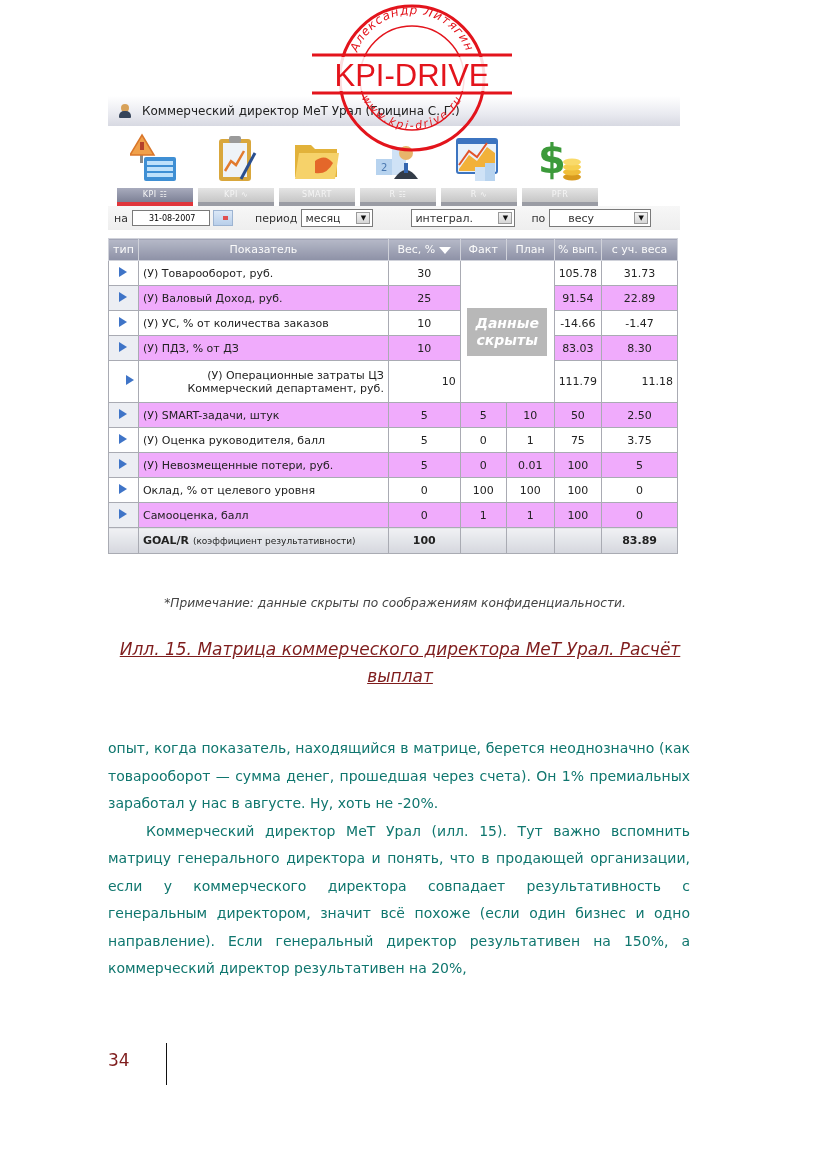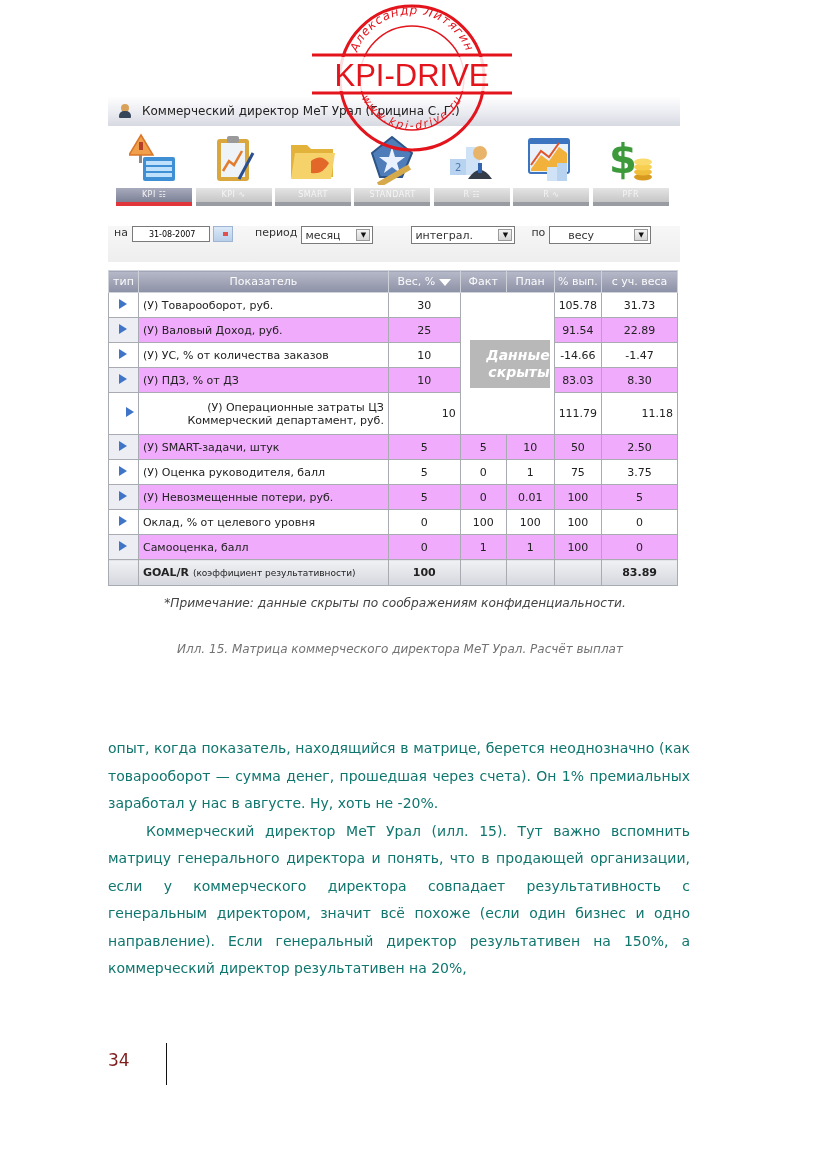--- a/index.html
+++ b/index.html
@@ -24,23 +24,23 @@
     .tool-label {
       width: 76px; height: 14px; font-size: 8px; line-height: 14px; text-align: center;
       color: #f5f5f5; letter-spacing: 0.5px;
       background: linear-gradient(180deg, #e4e4e4 0%, #c6c6c6 100%);
       border-bottom: 4px solid #9a9ca4;
       box-sizing: content-box;
     }
     .tool.active .tool-label { background: linear-gradient(180deg, #a8abbd 0%, #7d8196 100%); border-bottom-color: #e0353b; }
 
     .filters {
-      height: 36px; display: flex; padding-left: 6px;
+      height: 24px; display: flex; align-items: center; padding-left: 6px;
       background: linear-gradient(180deg, #f7f7f7, #eeeeee);
-      font-size: 11px; color: #333; margin-top: 20px;
+      font-size: 11px; color: #333;
     }
     .filters .lbl { margin-right: 4px; }
     .date-input { width: 78px; height: 16px; border: 1px solid #7a7a7a; font-size: 8px; line-height: 14px; padding-left: 16px; background: #fff; font-family: "DejaVu Sans", sans-serif; }
     .cal-btn { width: 20px; height: 16px; margin-left: 3px; margin-right: 22px; border: 1px solid #9db4d2; background: linear-gradient(#dbe8f7, #b9cfea); position: relative; }
     .cal-btn::after { content: ""; position: absolute; right: 4px; top: 5px; width: 5px; height: 4px; background: #e05050; }
     .select { height: 18px; border: 1px solid #7a7a7a; background: #fff; display: flex; align-items: center; font-size: 11px; padding-left: 3px; position: relative; }
     .select .caret { position: absolute; right: 2px; top: 2px; width: 14px; height: 12px; background: linear-gradient(#f4f4f4, #d6d6d6); border: 1px solid #9a9a9a; display: flex; align-items: center; justify-content: center; font-size: 7px; color: #111; }
 
     
     table.kpi { border-collapse: collapse; width: 570px; margin-top: 8px; font-size: 11px; color: #222; }
@@ -49,36 +49,36 @@
       background: linear-gradient(180deg, #b6b9c8 0%, #8d91a6 100%);
       border: 1px solid #d0d2da; padding: 0 3px; white-space: nowrap;
     }
     table.kpi td { height: 25px; border: 1px solid #a9abb3; padding: 0 4px; }
     table.kpi tr.alt td { background: #f0abfc; }
     table.kpi tr.tall td { height: 42px; text-align: right; }
     table.kpi td.num { text-align: center; }
     table.kpi td.typ { width: 30px; text-align: center; background: #ffffff; }
     table.kpi tr.alt td.typ { background: #eceef3; }
     .play { display: inline-block; width: 0; height: 0; border-top: 5px solid transparent; border-bottom: 5px solid transparent; border-left: 8px solid #3f74c7; }
-    td.hidden-cell { background: #ffffff !important; vertical-align: middle; text-align: right; }
+    td.hidden-cell { background: #ffffff !important; vertical-align: middle; text-align: center; }
     .hidden-badge {
       display: inline-block; width: 80px; padding: 7px 0; background: #b8b8b8;
       color: #ffffff; font-style: italic; font-weight: bold; font-size: 14px; line-height: 17px;
     }
     table.kpi tr.total td { height: 26px; background: linear-gradient(180deg, #f0f1f4, #d5d7de) !important; font-weight: bold; }
     .goal-sub { font-weight: normal; font-size: 9px; }
     .sort-arrow { display: inline-block; width: 0; height: 0; border-left: 6px solid transparent; border-right: 6px solid transparent; border-top: 7px solid #fff; margin-left: 4px; vertical-align: middle; }
 
     .note {
       position: absolute; left: 100px; top: 596px; width: 590px; text-align: center;
       font-family: "DejaVu Sans", sans-serif; font-style: italic; font-size: 12.2px; color: #444;
     }
     .caption {
       position: absolute; left: 100px; top: 636px; width: 600px; text-align: center;
-      font-family: "DejaVu Sans", sans-serif; font-style: italic; font-size: 12px; line-height: 27px; color: #737373;
+      font-family: "DejaVu Sans", sans-serif; font-style: italic; font-size: 17px; line-height: 27px; color: #7f1d1d; text-decoration: underline;
     }
 
     
     .body-text {
       position: absolute; left: 108px; top: 735px; width: 582px;
       font-family: "DejaVu Sans", sans-serif; font-size: 14px; line-height: 27.5px; color: #0f766e;
       text-align: justify;
     }
     .body-text p.indent { text-indent: 38px; }
 
@@ -130,30 +130,20 @@
     </div>
     <div class="tool">
       <div class="tool-icon">
         <svg width="52" height="52" viewBox="0 0 52 52">
           <path d="M4 12 h16 l4 4 h22 v28 h-42z" fill="#e2b23a"></path>
           <path d="M8 20 h40 l-4 26 h-40z" fill="#f6d26a"></path>
           <path d="M24 28 q10 -8 18 2 q-6 12 -18 10z" fill="#e4672a"></path>
         </svg>
       </div>
       <div class="tool-label">SMART</div>
-    </div>
-    <div class="tool">
-      <div class="tool-icon">
-        <svg width="52" height="52" viewBox="0 0 52 52">
-          <polygon points="26,4 46,20 36,44 14,44 6,20" fill="#4f7dba" stroke="#2d5488" stroke-width="2"></polygon>
-          <polygon points="26,14 29,24 39,24 31,30 34,40 26,34 18,40 21,30 13,24 23,24" fill="#eaf2ff"></polygon>
-          <rect x="10" y="40" width="36" height="6" fill="#d6a94a" transform="rotate(-30 28 43)"></rect>
-        </svg>
-      </div>
-      <div class="tool-label">STANDART</div>
     </div>
     <div class="tool">
       <div class="tool-icon">
         <svg width="52" height="52" viewBox="0 0 52 52">
           <rect x="4" y="26" width="16" height="16" fill="#b7d3ef"></rect>
           <rect x="20" y="14" width="14" height="28" fill="#cfe2f6"></rect>
           <text x="9" y="38" font-size="10" fill="#4a78b0" font-family="DejaVu Sans, sans-serif">2</text>
           <circle cx="34" cy="20" r="7" fill="#e8b46a"></circle>
           <path d="M22 46 q12 -18 24 0z" fill="#333c48"></path>
           <rect x="32" y="30" width="4" height="10" fill="#3466b0"></rect>

